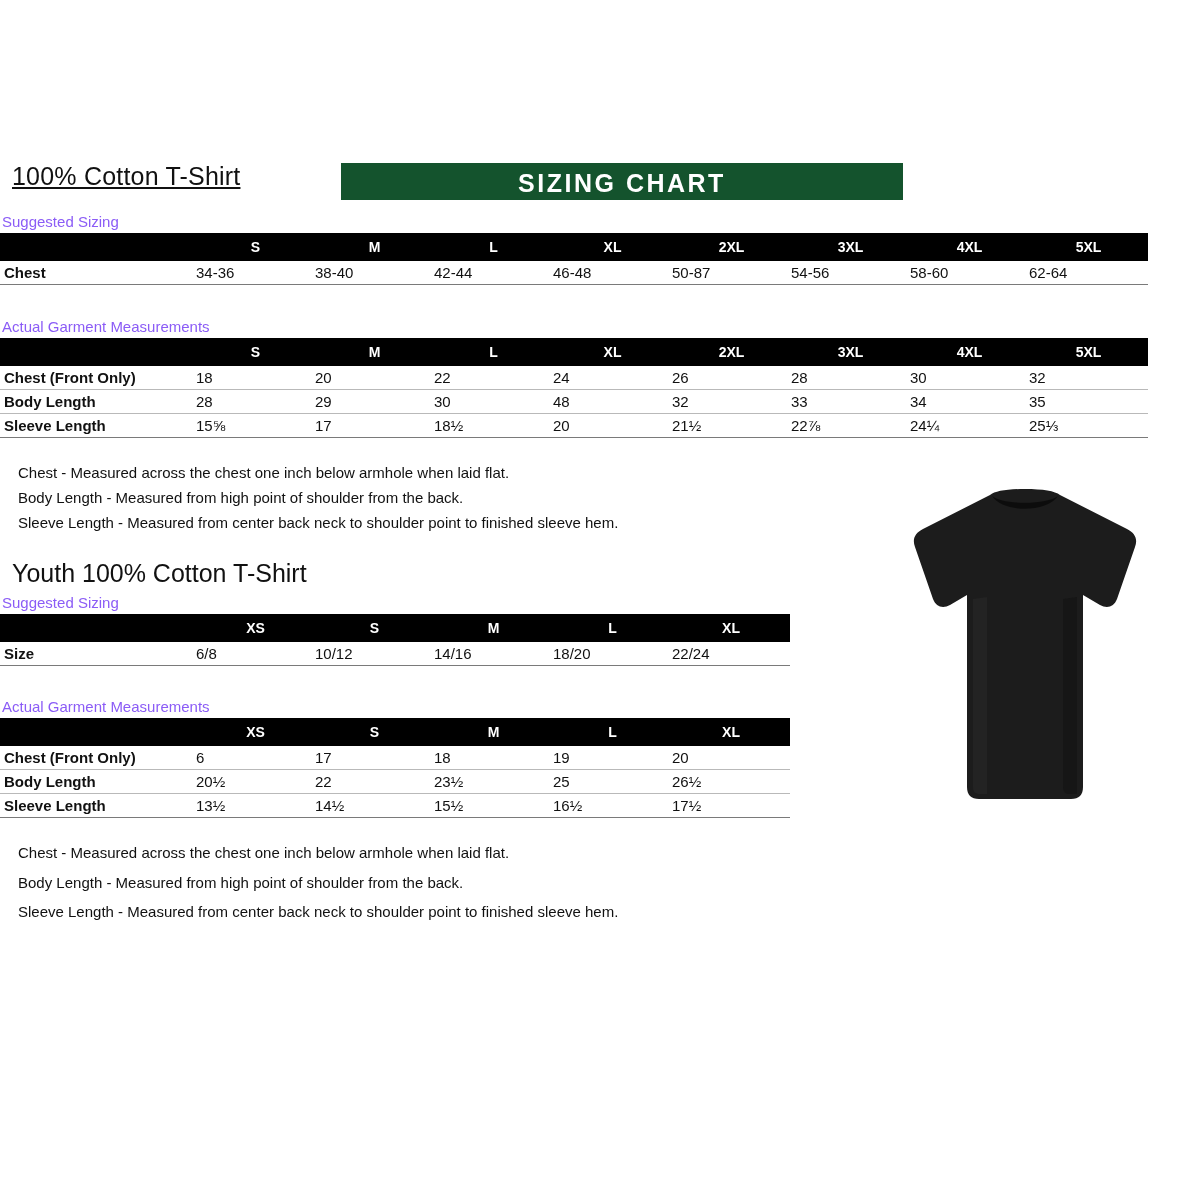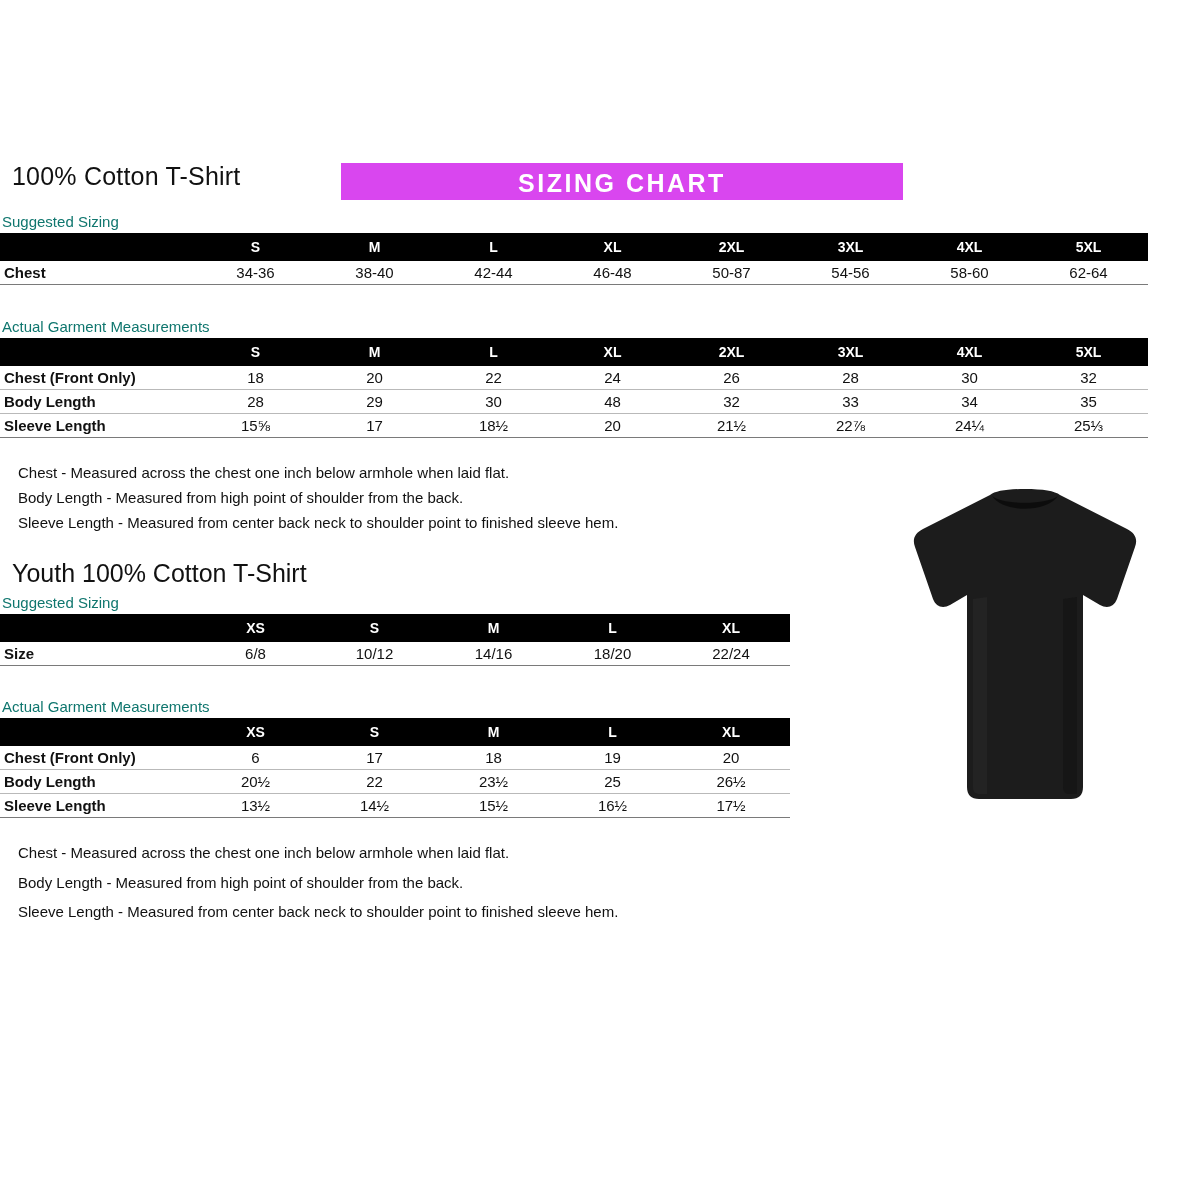--- a/index.html
+++ b/index.html
@@ -27,45 +27,46 @@
   
   .adult-title {
     position: absolute;
     left: 12px;
     top: 162px;
     font-size: 25px;
     font-weight: 400;
     letter-spacing: 0.2px;
     color: #111;
     white-space: nowrap;
+    text-decoration: underline;
   }
   .sizing-banner {
     position: absolute;
     left: 341px;
     top: 163px;
     width: 562px;
     height: 37px;
-    background: #d946ef;
+    background: #14532d;
   }
   .sizing-banner .banner-text {
     position: absolute;
     left: 0;
     right: 0;
     top: 6px;
     text-align: center;
     color: #fff;
     font-size: 25px;
     font-weight: bold;
     letter-spacing: 2.5px;
   }
 
   .caption {
     position: absolute;
     font-size: 15px;
-    color: #0f766e;
+    color: #8b5cf6;
     white-space: nowrap;
   }
 
   
   table.size-table {
     position: absolute;
     border-collapse: collapse;
     font-size: 15px;
   }
   table.size-table thead th {
@@ -74,21 +75,21 @@
     font-weight: bold;
     font-size: 14px;
     text-align: center;
     padding: 5px 0 5px 0;
     height: 18px;
   }
   table.size-table thead th.row-label-head {
     text-align: left;
   }
   table.size-table tbody td {
-    text-align: center;
+    text-align: left;
     padding: 3px 0;
     color: #111;
     font-size: 15px;
     border-bottom: 1px solid #b9b9b9;
   }
   table.size-table tbody tr:last-child td {
     border-bottom: 1px solid #7a7a7a;
   }
   table.size-table tbody td.row-label {
     text-align: left;

